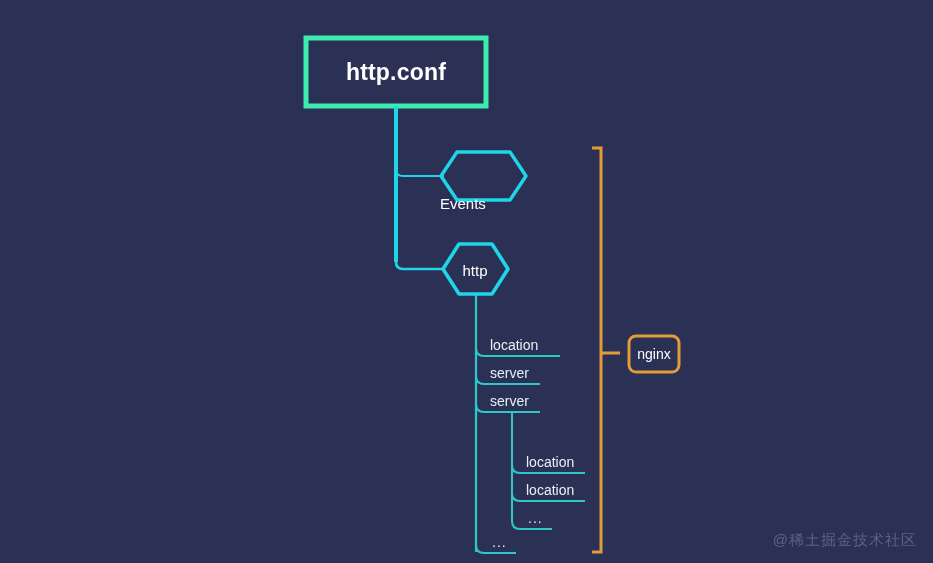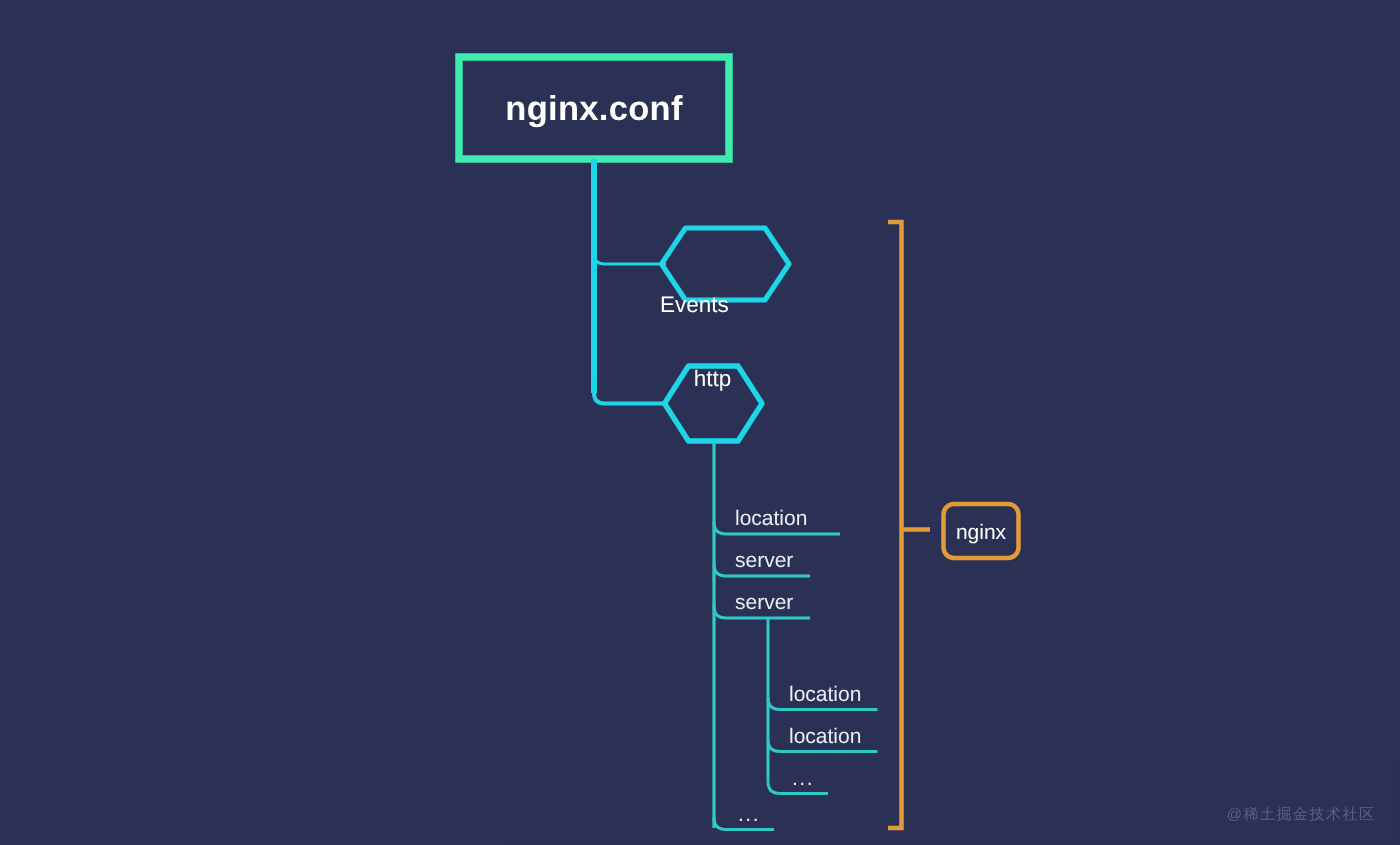--- a/index.html
+++ b/index.html
@@ -43,21 +43,21 @@
     top: 163px;
     width: 86px;
     height: 26px;
     line-height: 26px;
     text-align: left;
     font-size: 15px;
     margin-top: 28px;
   }
   #http-node-label {
     left: 442px;
-    top: 240px;
+    top: 258px;
     width: 66px;
     height: 26px;
     line-height: 26px;
     text-align: center;
     font-size: 15px;
   }
   #main-node-label {
     left: 629px;
     top: 340px;
     width: 50px;
@@ -79,21 +79,21 @@
     font-size: 14px;
     letter-spacing: 1px;
     white-space: nowrap;
     pointer-events: none;
   }
   #watermark {
     position: absolute;
     right: 16px;
     bottom: 13px;
     color: #5b6186;
-    font-size: 10px;
+    font-size: 15px;
     letter-spacing: 1px;
     white-space: nowrap;
     pointer-events: none;
   }
 </style>
 </head>
 <body>
 
 <svg id="diagram-canvas" viewBox="0 0 933 563" xmlns="http://www.w3.org/2000/svg">
 
@@ -120,21 +120,21 @@
   <path d="M 512 465 Q 512 473 520 473 L 585 473" fill="none" stroke="#2ec8c8" stroke-width="2"></path>
   <path d="M 512 493 Q 512 501 520 501 L 585 501" fill="none" stroke="#2ec8c8" stroke-width="2"></path>
   <path d="M 512 521 Q 512 529 520 529 L 552 529" fill="none" stroke="#2ec8c8" stroke-width="2"></path>
 
   <path d="M 592 148 L 601 148 L 601 552 L 592 552" fill="none" stroke="#e39b38" stroke-width="3" stroke-linejoin="miter"></path>
   <path d="M 601 353 L 620 353" fill="none" stroke="#e39b38" stroke-width="3"></path>
 
   <rect x="629" y="336" width="50" height="36" rx="7" ry="7" fill="none" stroke="#e39b38" stroke-width="3"></rect>
 </svg>
 
-<div class="node-label" id="root-node-label">nginx.conf</div>
+<div class="node-label" id="root-node-label">http.conf</div>
 
 <div class="node-label" id="events-node-label">Events</div>
 
 <div class="node-label" id="http-node-label">http</div>
 
 <div class="node-label" id="main-node-label">nginx</div>
 
 <div class="leaf-label" style="left:490px; top:337px;">location</div>
 
 <div class="leaf-label" style="left:490px; top:365px;">server</div>

